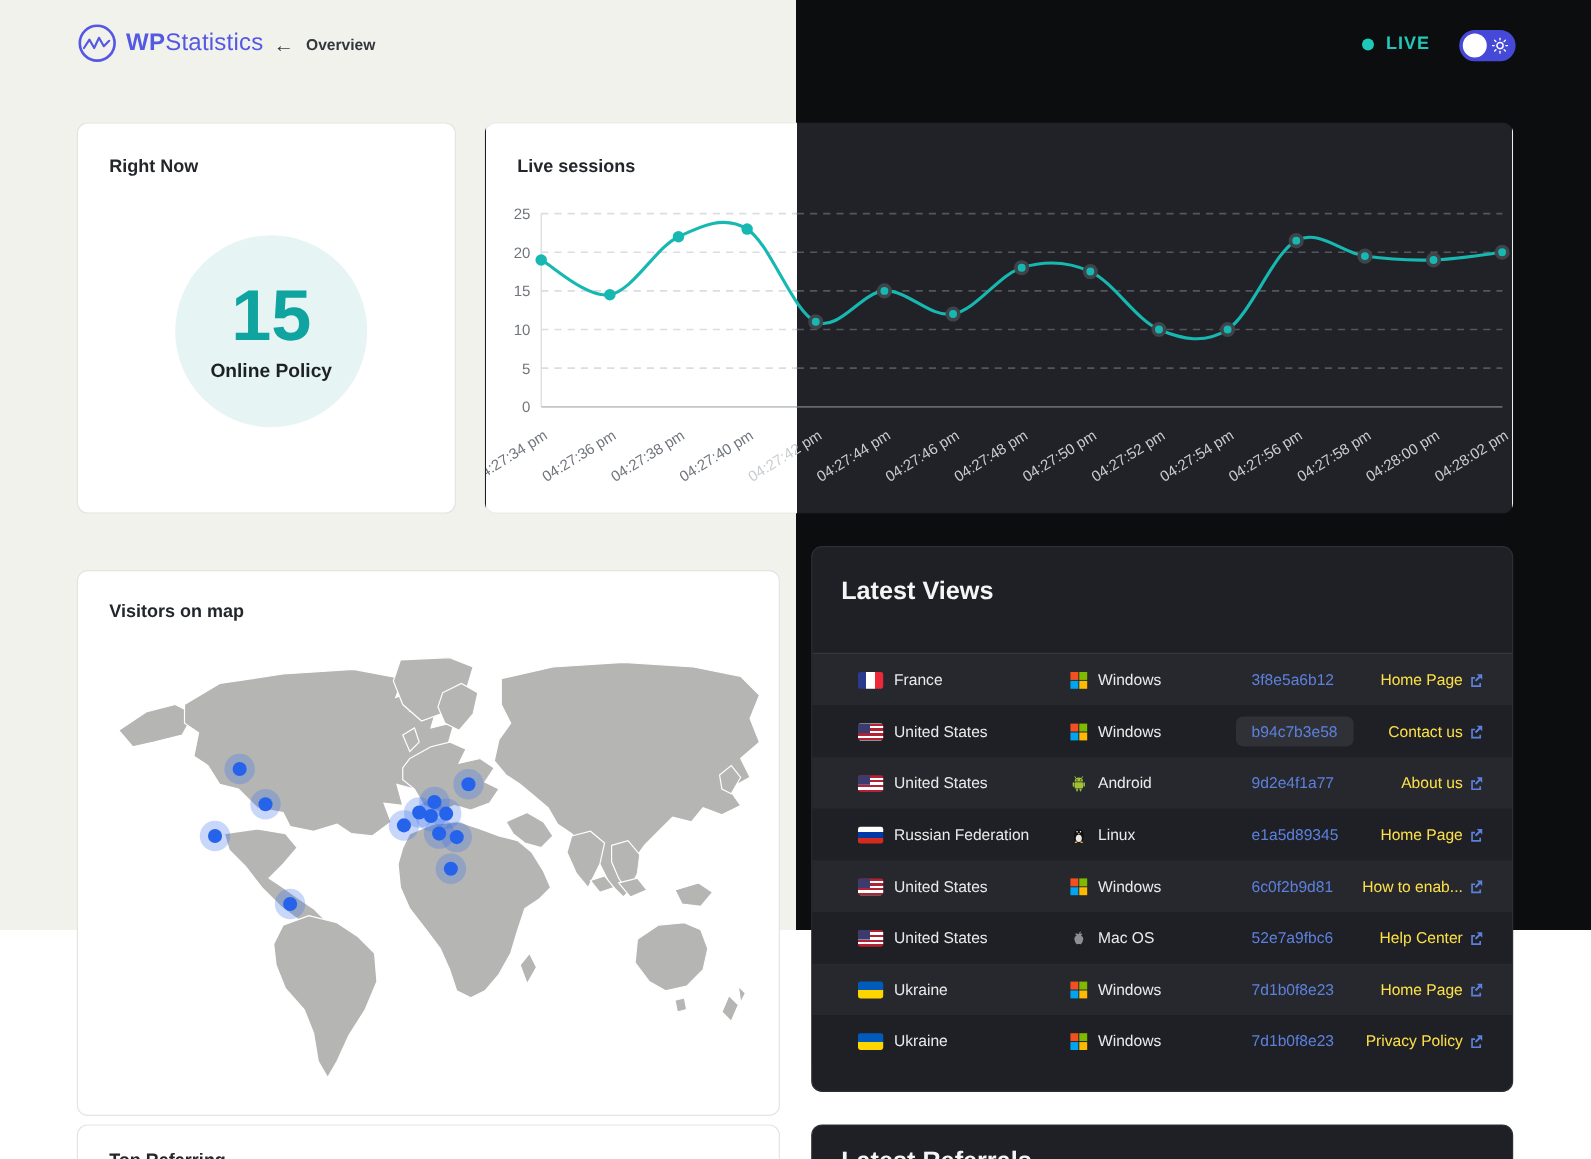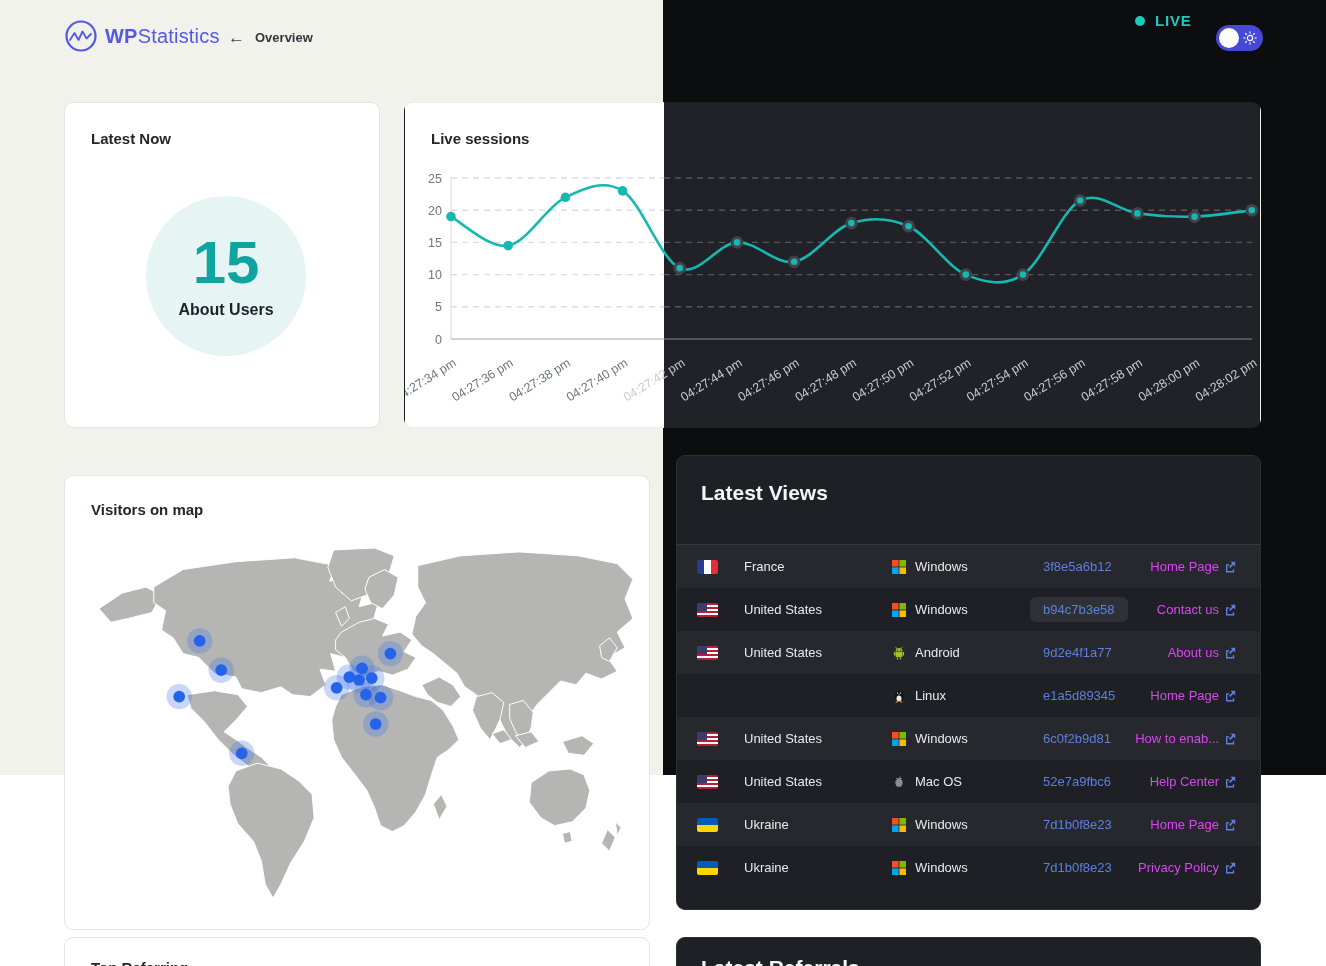--- a/index.html
+++ b/index.html
@@ -7,21 +7,21 @@
   .page { position:relative; width:1326px; height:775px;
           background:linear-gradient(90deg,#f1f2ec 0,#f1f2ec 663px,#0c0d0f 663px); }
 
   
   .logo { position:absolute; left:64px; top:19px; display:flex; align-items:center; gap:7px; }
   .logo-text { font-size:20px; color:#5558e3; letter-spacing:.2px; }
   .logo-text b { font-weight:700; }
   .breadcrumb { position:absolute; left:228px; top:29px; display:flex; align-items:center; gap:10px; }
   .breadcrumb .arrow { font-size:17px; color:#3c4046; line-height:1; }
   .breadcrumb .bc-label { font-size:13px; font-weight:700; color:#33373d; }
-  .live-wrap { position:absolute; left:1135px; top:12px; display:flex; align-items:center; gap:10px; }
+  .live-wrap { position:absolute; left:1135px; top:28px; display:flex; align-items:center; gap:10px; }
   .live-dot { width:10px; height:10px; border-radius:50%; background:#1fc9b9; }
   .live-label { font-size:15px; font-weight:700; letter-spacing:.8px; color:#1fc9b9; }
   .toggle { position:absolute; left:1216px; top:25px; width:47px; height:26px; border-radius:13px;
             background:#4649d8; cursor:pointer; }
   .toggle .knob { position:absolute; left:3px; top:3px; width:20px; height:20px; border-radius:50%; background:#fff; }
   .toggle .sun { position:absolute; right:6px; top:6px; }
 
   
   .card { position:absolute; border-radius:9px; }
   .card-light { background:#fff; border:1px solid #e4e5e0; }
@@ -54,26 +54,26 @@
   #latest-views .title { position:absolute; left:24px; top:25px; }
   .tbl-head { position:absolute; left:0; top:58px; width:100%; height:30px; }
   .tbl-head span { position:absolute; font-size:13px; color:#d2d4d8; }
   .th-country { left:24px; } .th-os { left:214px; } .th-hash { left:367px; } .th-page { right:24px; }
   .tbl-divider { position:absolute; left:0; top:88px; width:100%; height:1px; background:#34373c; }
   .tbl-body { position:absolute; left:0; top:89px; width:100%; }
   .tbl-row { position:relative; width:100%; height:43px; }
   .tbl-row.odd { background:#26282d; }
   .tbl-row.even { background:#1e2025; }
   .cell { position:absolute; top:0; height:43px; display:flex; align-items:center; font-size:13px; color:#e9eaec; }
-  .c-country { left:20px; gap:26px; }
+  .c-country { left:38px; gap:9px; }
   .c-os { left:214px; gap:8px; }
   .c-hash { left:353px; color:#5d80dd; }
   .c-hash .hash-text { padding:5px 13px; border-radius:6px; }
   .c-hash .hash-hl { background:#2f3137; }
-  .c-page { right:24px; gap:5px; color:#d946ef; }
+  .c-page { right:24px; gap:5px; color:#fde047; }
   .flag { width:21px; height:14px; border-radius:2px; position:relative; overflow:hidden; flex:0 0 auto; }
   .flag-fr { background:linear-gradient(90deg,#2a3a8c 0 33%,#fff 33% 66%,#ed2939 66%); }
   .flag-ru { background:linear-gradient(180deg,#fff 0 33%,#0039a6 33% 66%,#d52b1e 66%); }
   .flag-ua { background:linear-gradient(180deg,#005bbb 0 50%,#ffd500 50%); }
   .flag-us { background:repeating-linear-gradient(180deg,#b22234 0 2px,#fff 2px 4px); }
   .flag-us::after { content:""; position:absolute; left:0; top:0; width:10px; height:8px; background:#3c3b6e; }
   .os-icon { width:16px; height:16px; flex:0 0 auto; }
 
   
   #bottom-left { left:64px; top:937px; width:586px; height:120px; }
@@ -115,24 +115,24 @@
           <line x1="11.8" y1="7" x2="13.3" y2="7"></line>
         <line x1="2.5" y1="2.5" x2="3.6" y2="3.6"></line>
           <line x1="10.4" y1="10.4" x2="11.5" y2="11.5"></line>
         <line x1="2.5" y1="11.5" x2="3.6" y2="10.4"></line>
           <line x1="10.4" y1="3.6" x2="11.5" y2="2.5"></line>
       </g>
     </svg>
   </div>
 
   <div id="right-now" class="card card-light">
-    <div class="title card-title-light">Latest Now</div>
+    <div class="title card-title-light">Right Now</div>
     <div class="rn-circle">
       <div class="rn-count">15</div>
-      <div class="rn-label">About Users</div>
+      <div class="rn-label">Online Policy</div>
     </div>
   </div>
 
   <div id="live-sessions" class="card">
     <div class="title card-title-light">Live sessions</div>
     <svg id="chart-svg" width="857" height="326">
         <text x="37" y="240.5" text-anchor="end" fill="#70757c" font-size="12.5">0</text>
         <line x1="46" y1="203.8" x2="259" y2="203.8" stroke="#dbdde1" stroke-width="1.4" stroke-dasharray="6 5"></line>
         <line x1="259" y1="203.8" x2="847" y2="203.8" stroke="#53565c" stroke-width="1.4" stroke-dasharray="6 5"></line>
         <text x="37" y="208.3" text-anchor="end" fill="#70757c" font-size="12.5">5</text>
@@ -325,20 +325,24 @@
           </div>
           <div class="cell c-page">
             <span>About us</span>
             <svg width="12" height="12" viewBox="0 0 12 12">
               <path d="M2 3.2 H5.2 V4.6 H3.4 V10 H8.8 V8.2 H10.2 V11.4 H2 Z" fill="#5d80dd"></path>
               <path d="M6.6 0.8 H11.2 V5.4 L9.5 3.7 L6.2 7 L5 5.8 L8.3 2.5 Z" fill="#5d80dd"></path>
             </svg>
           </div>
         </div>
         <div class="tbl-row even">
+          <div class="cell c-country">
+            <span class="flag flag-ru"></span>
+            <span>Russian Federation</span>
+          </div>
           <div class="cell c-os">
             <svg class="os-icon" viewBox="0 0 16 16">
               <ellipse cx="8" cy="8.6" rx="4.2" ry="5.6" fill="#101114"></ellipse>
               <ellipse cx="8" cy="10.6" rx="2.5" ry="3" fill="#e8e8e8"></ellipse>
               <circle cx="6.6" cy="5.2" r="0.6" fill="#fff"></circle>
               <circle cx="9.4" cy="5.2" r="0.6" fill="#fff"></circle>
               <path d="M7 6.4 L9 6.4 L8 7.6 Z" fill="#f4a01f"></path>
               <path d="M4.8 13.4 L7 13 L6.4 14.6 L4.6 14.6 Z" fill="#f4a01f"></path>
               <path d="M11.2 13.4 L9 13 L9.6 14.6 L11.4 14.6 Z" fill="#f4a01f"></path>
             </svg>

